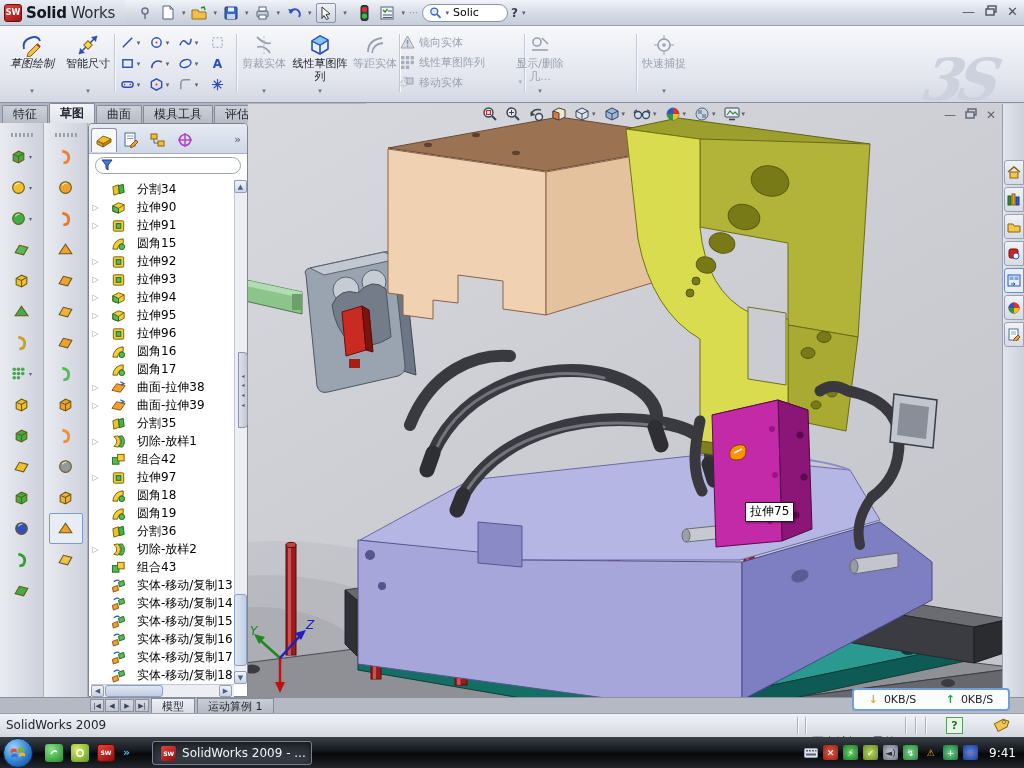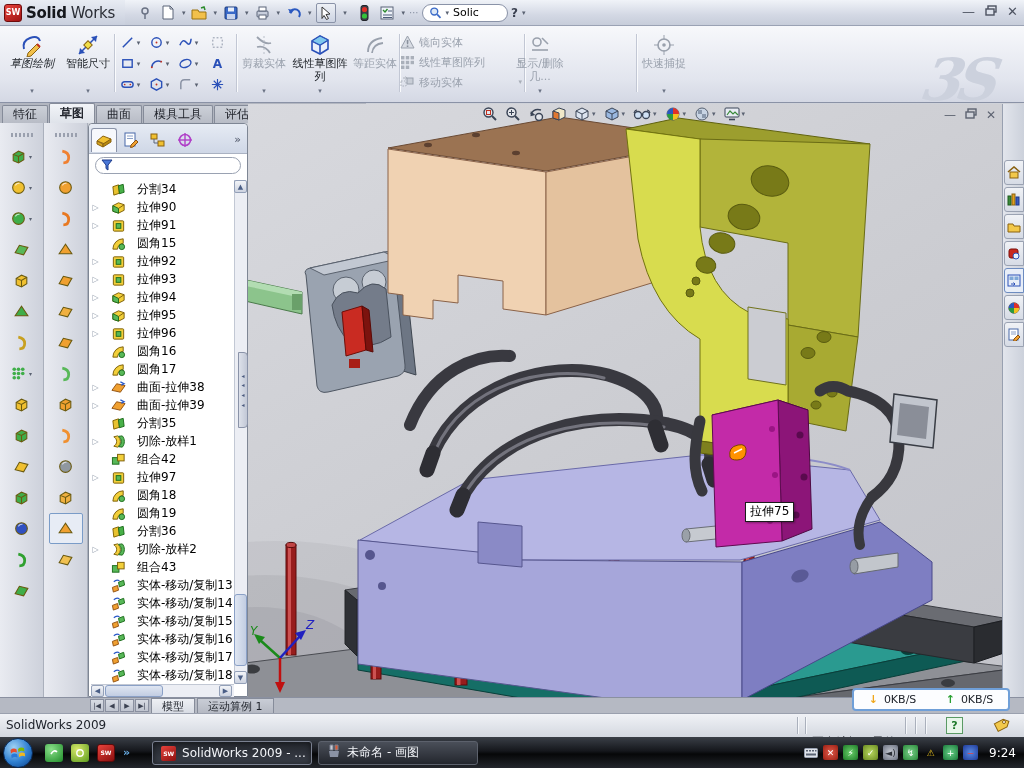--- a/index.html
+++ b/index.html
@@ -1403,28 +1403,20 @@
         </svg>
       </span>
     <span class="qli" style="background:linear-gradient(145deg,#e8433c,#8a0f0f);border:1px solid #5e0a0a;color:#fff;font-size:6px;font-weight:bold;">SW</span>
     <span style="color:#6ab0e8;font-size:11px;font-weight:bold;">»</span>
   </div>
   <div id="task-btns">
       <span class="tkb active">
         <span><span style="display:inline-flex;width:15px;height:15px;border-radius:2px;background:linear-gradient(145deg,#e8433c,#8a0f0f);color:#fff;font-size:6px;font-weight:bold;align-items:center;justify-content:center;">SW</span></span>
         <span>SolidWorks 2009 - ...</span>
       </span>
-      <span class="tkb">
-        <span><svg width="14" height="14" viewBox="0 0 14 14">
-            <path d="M3,1 h3 v5 h-3 z" fill="#c8ccd4" stroke="#7a8090"></path>
-            <path d="M8,1 h3 v5 h-3 z" fill="#e05a30" stroke="#7a8090"></path>
-            <path d="M2,7 h10 l-1,6 h-8 z" fill="#8a92a4" stroke="#5a resposta6270" stroke-width="0"></path>
-          </svg></span>
-        <span>未命名 - 画图</span>
-      </span>
     </div>
   <div id="tray">
     <span class="tri">
         <svg width="14" height="10" viewBox="0 0 14 10">
           <rect x="0.5" y="0.5" width="13" height="9" rx="1" fill="#dfe3ea" stroke="#9aa2b2"></rect>
           <g fill="#5a6272">
             <rect x="2" y="2" width="2" height="1.5"></rect>
             <rect x="5" y="2" width="2" height="1.5"></rect>
             <rect x="8" y="2" width="2" height="1.5"></rect>
             <rect x="11" y="2" width="1.5" height="1.5"></rect>
@@ -1437,15 +1429,15 @@
     <span class="tri" style="background:radial-gradient(#b8d860,#6a8a20);">✓</span>
     <span class="tri" style="background:radial-gradient(#c8ccd4,#6a7080);color:#2a2e36;">◄)</span>
     <span class="tri" style="background:radial-gradient(#7ad08a,#2a8a3a);">↯</span>
     <span class="tri" style="background:radial-gradient(#b8bec8,#5a markets6068,#5a6068);">
         <span style="color:#f2c81e;">⚠</span>
       </span>
     <span class="tri" style="background:radial-gradient(#6ad08a,#1a7a3a);">+</span>
     <span class="tri" style="background:radial-gradient(#5a8ae0,#1e3a9a);">
         <span style="color:#e84040;">−</span>
       </span>
-    <span id="clock">9:24</span>
+    <span id="clock">9:41</span>
   </div>
 </div>
 
 </body></html>

